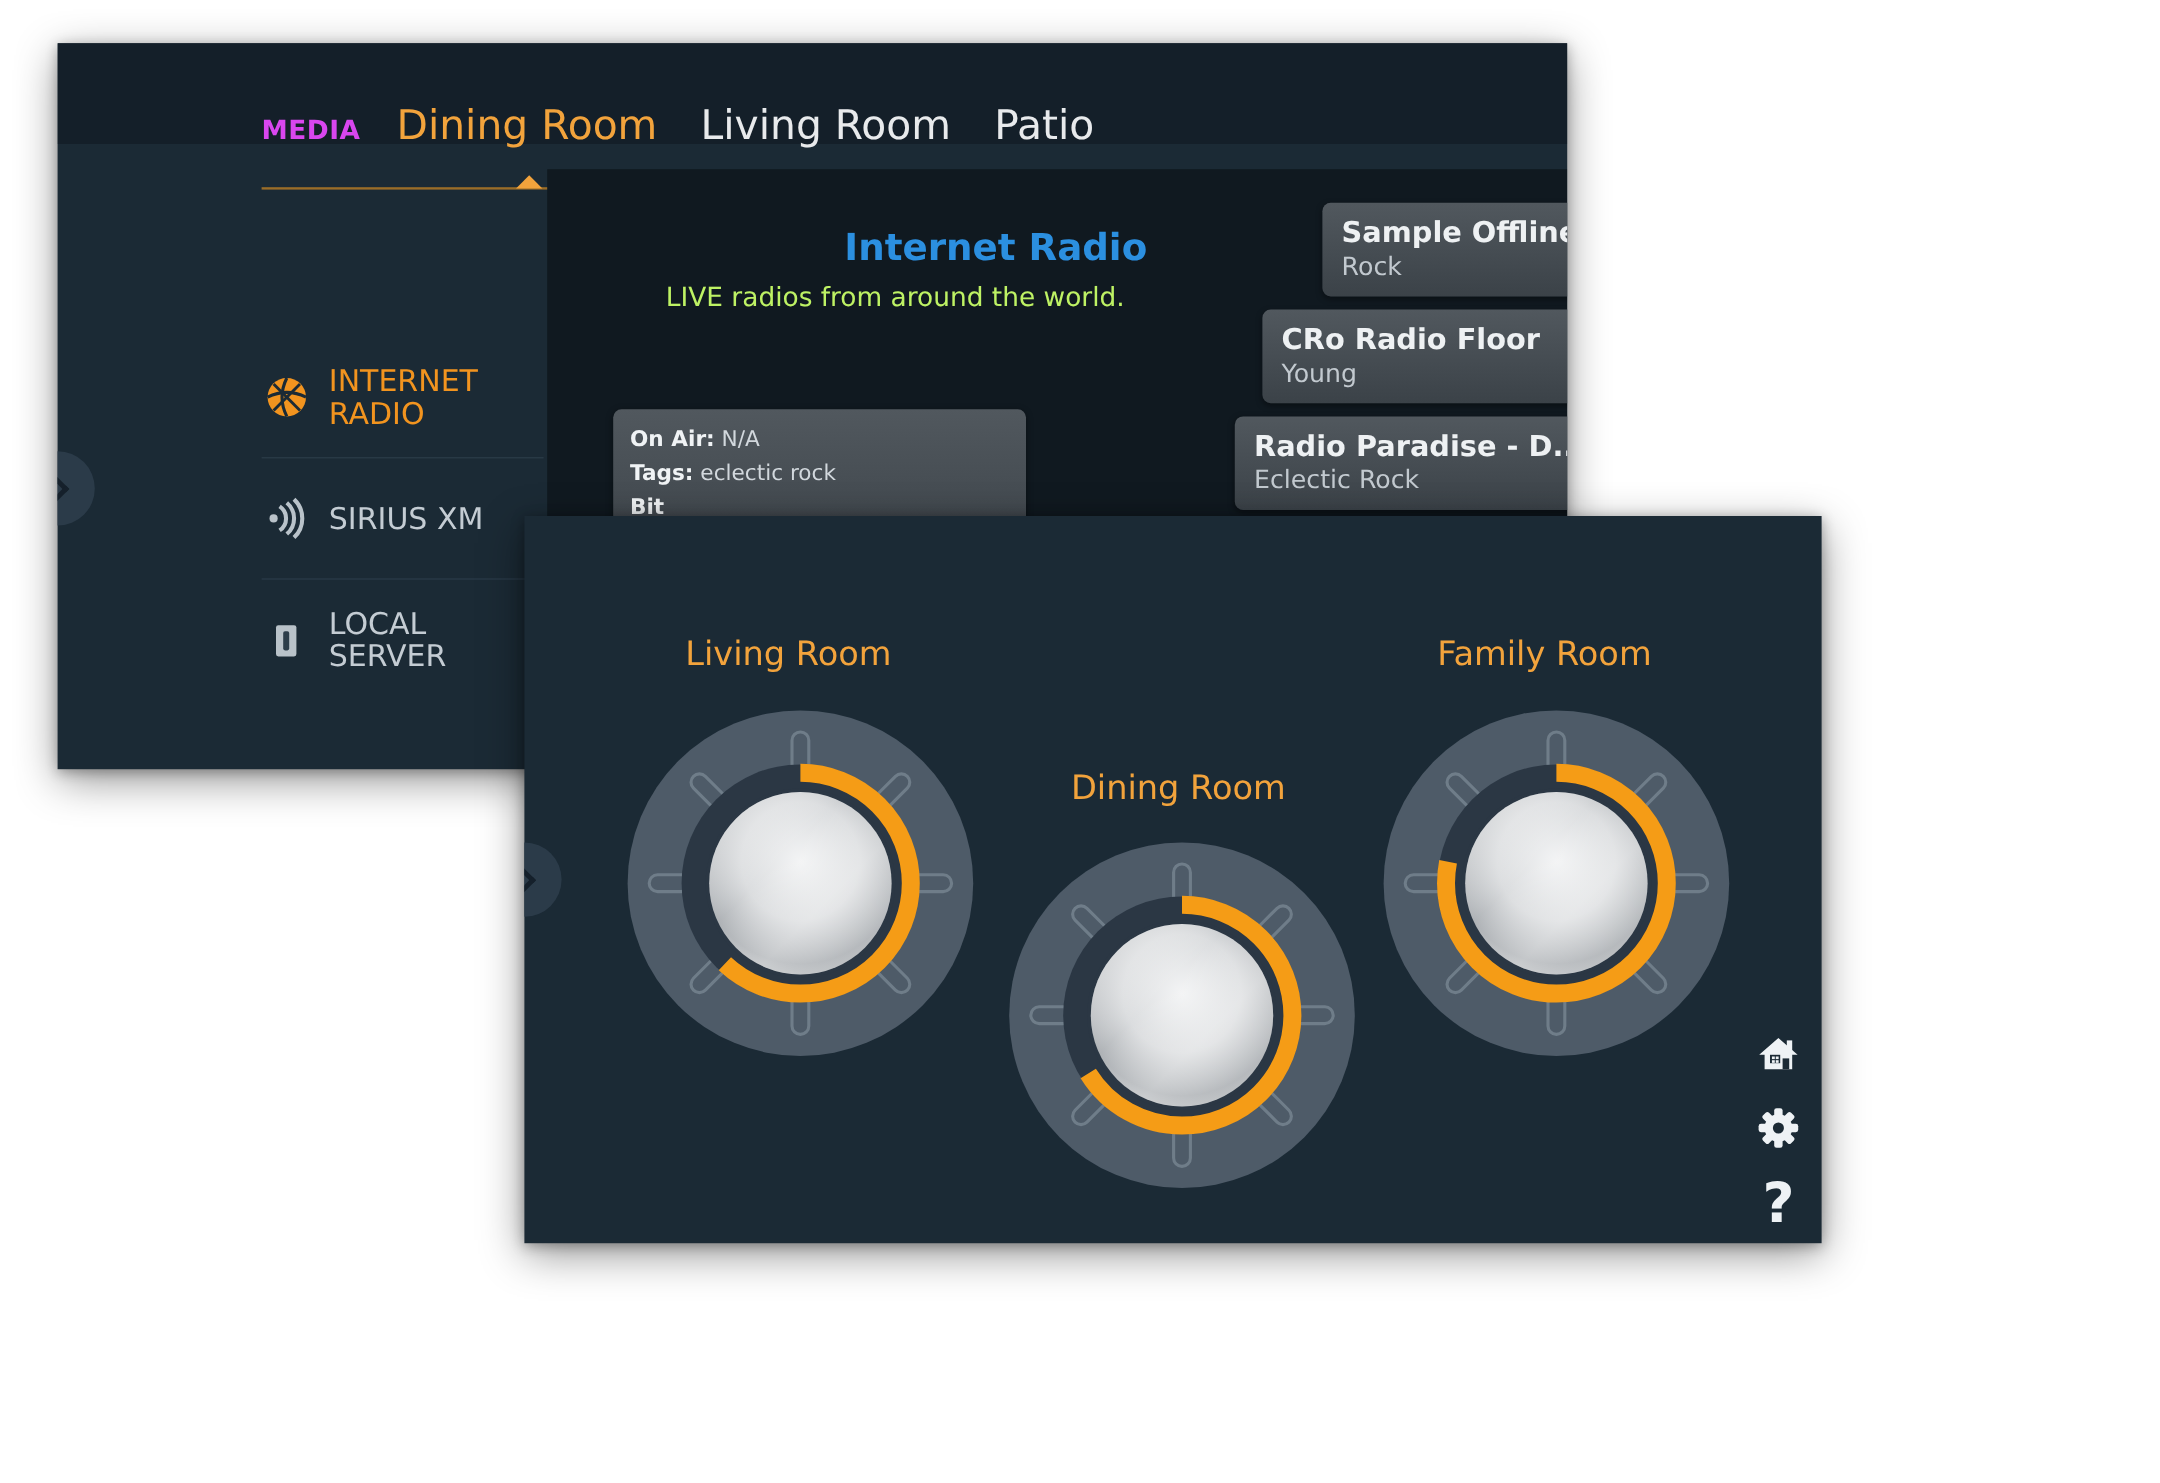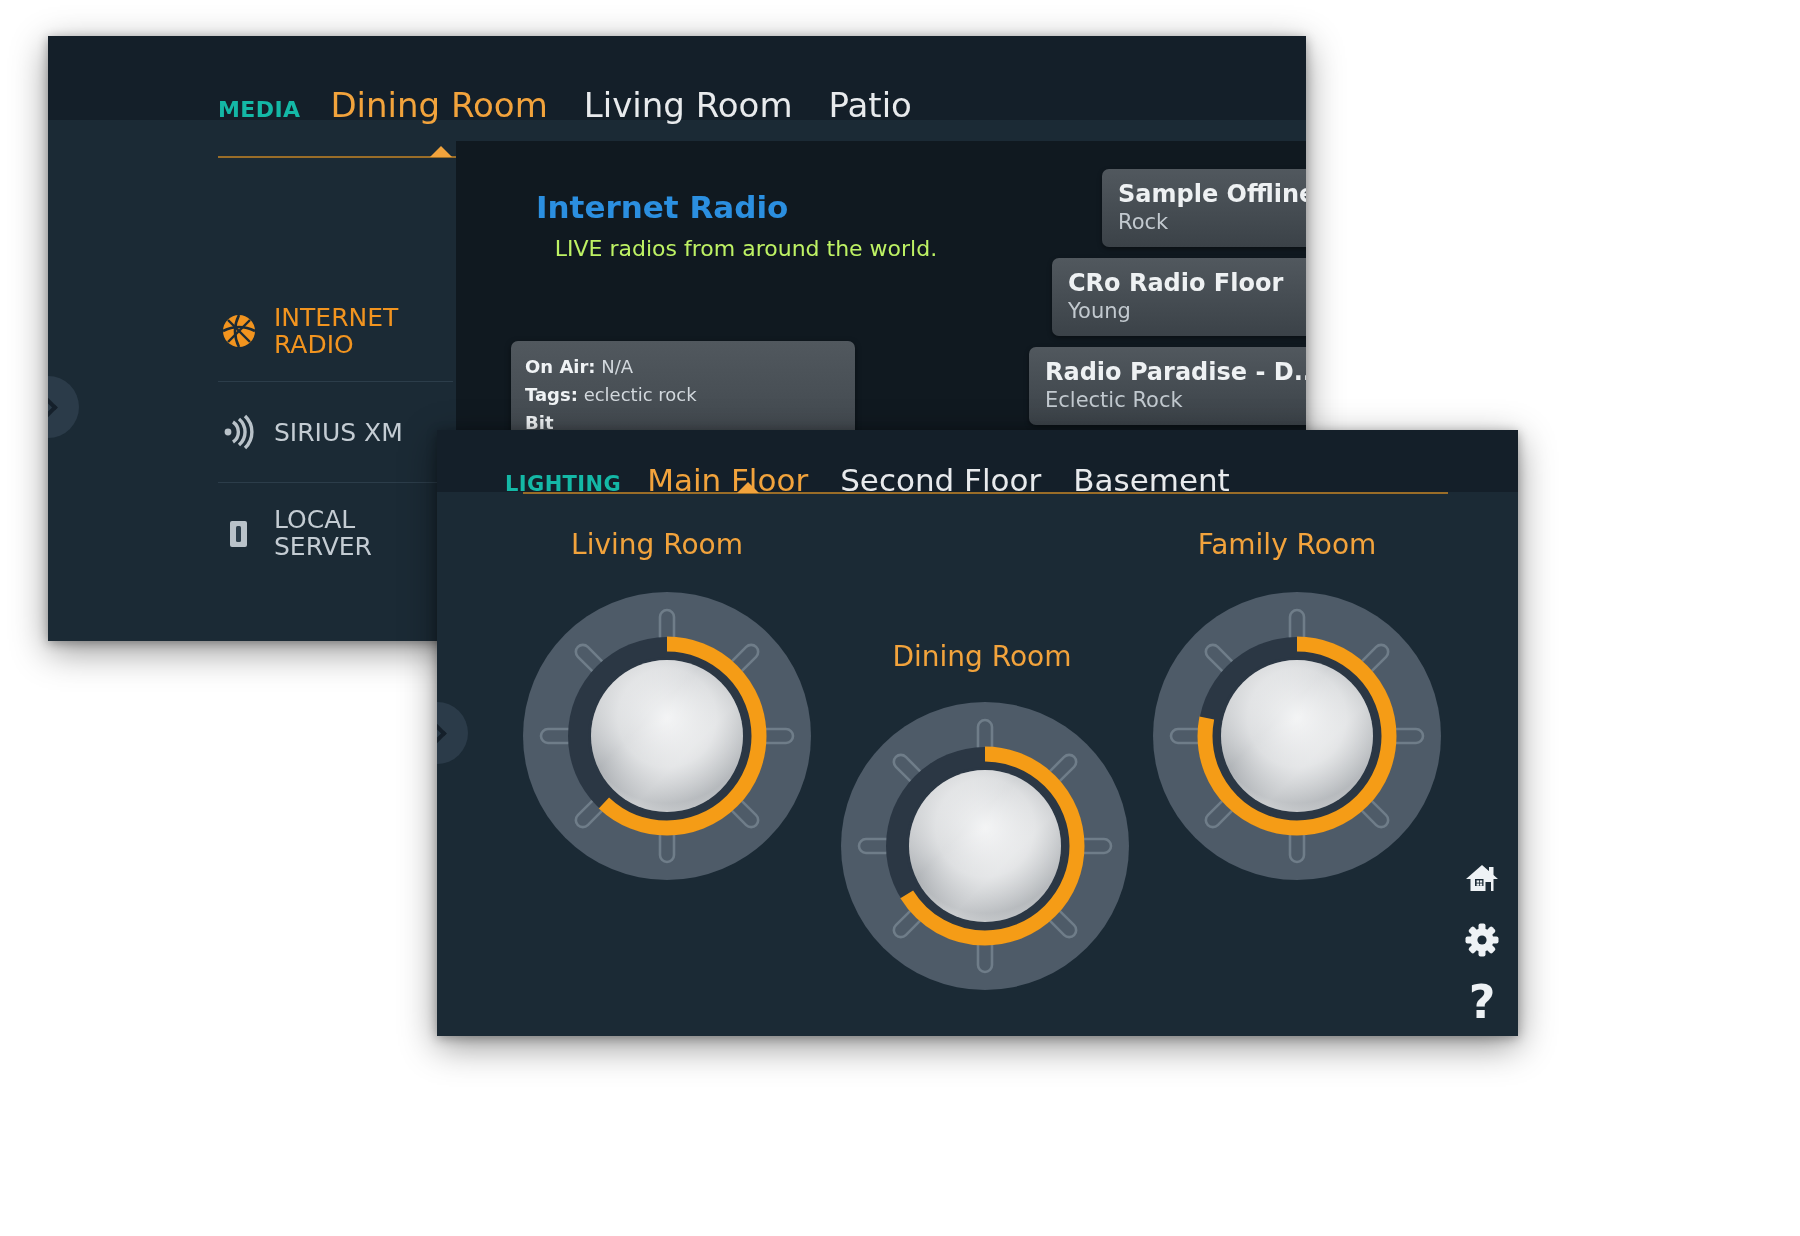--- a/index.html
+++ b/index.html
@@ -48,21 +48,21 @@
 
   .tabbar-inner {
     position: absolute;
     display: flex;
     align-items: baseline;
     white-space: nowrap;
   }
   #media-window .tabbar-inner { left: 170px; top: 52px; }
 
   .app-label {
-    color: #14b8a6;
+    color: #d946ef;
     font-weight: bold;
     font-size: 22px;
     letter-spacing: 0.4px;
     margin-right: 30px;
   }
 
   .tab {
     color: #e8eaec;
     font-size: 34px;
     margin-right: 36px;
@@ -142,21 +142,21 @@
     right: 0;
     bottom: 50px;
     background: #101920;
   }
 
   .radio-title {
     position: absolute;
     left: 80px;
     top: 48px;
     width: 420px;
-    text-align: left;
+    text-align: right;
     color: #2b8fe0;
     font-size: 31px;
     font-weight: bold;
   }
   .radio-sub {
     position: absolute;
     left: 60px;
     top: 95px;
     width: 460px;
     text-align: center;
@@ -391,30 +391,20 @@
           <div class="st-name"></div>
           <div class="st-genre"></div>
         </div>
       </div>
 
     </div>
   </div>
 
   <div class="window" id="lighting-window">
 
-    <div class="tabbar">
-      <div class="tabbar-inner">
-        <span class="app-label">LIGHTING</span>
-        <span class="tab active">Main Floor</span>
-        <span class="tab">Second Floor</span>
-        <span class="tab">Basement</span>
-      </div>
-      <div class="tab-underline"></div>
-      <div class="tab-caret"></div>
-    </div>
 
     <div class="edge-handle">
       <span class="chev"></span>
     </div>
 
     <div class="dial-label" style="left:70px; top:98px; width:300px;">Living Room</div>
     <div class="dial" style="left:82px; top:158px; width:296px; height:296px;">
       <svg width="296" height="296" viewBox="0 0 296 296">
         <defs>
           <radialGradient id="lrKnob" cx="50%" cy="38%" r="72%">

